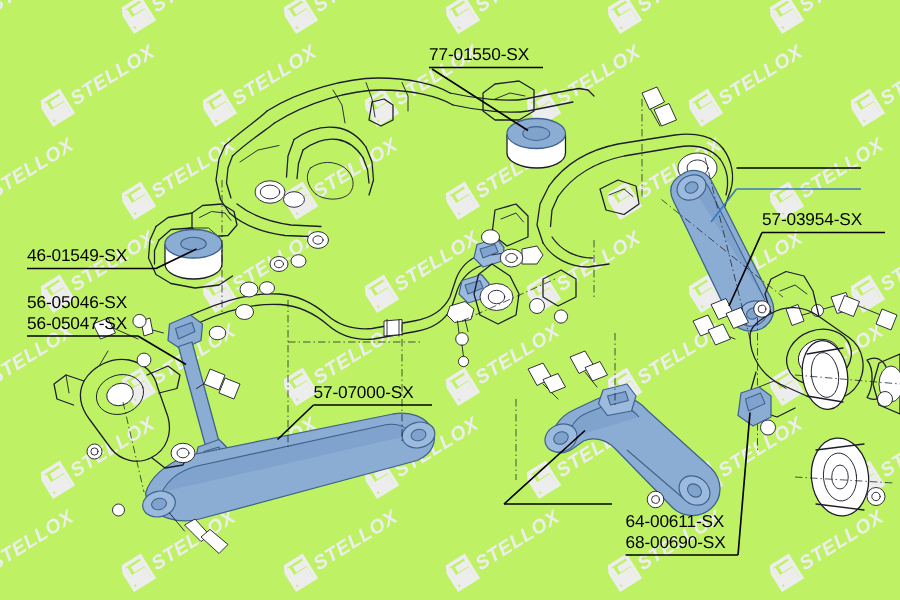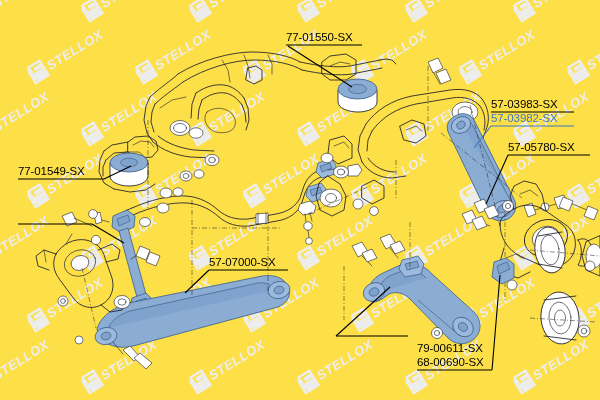--- a/index.html
+++ b/index.html
@@ -4,21 +4,21 @@
 <style>
   html, body {
     margin: 0;
     padding: 0;
     background: #ffffff;
   }
   #page {
     position: relative;
     width: 600px;
     height: 400px;
-    background: #fde047;
+    background: #bef264;
     overflow: hidden;
     font-family: "Liberation Sans", sans-serif;
   }
   #watermark-layer {
     position: absolute;
     left: 0; top: 0;
     width: 600px; height: 400px;
     z-index: 1;
     pointer-events: none;
   }
@@ -515,31 +515,31 @@
 
     <path class="ld" d="M 417 370 L 492 370"></path>
     <path class="ld" d="M 492 370 L 500 275"></path>
   </svg>
 
   <div id="label-layer">
       <div class="callout" style="left: 286px; top: 31px;">
         <span class="line">77-01550-SX</span>
       </div>
       <div class="callout" style="left: 18px; top: 165px;">
-        <span class="line">77-01549-SX</span>
+        <span class="line">46-01549-SX</span>
+      </div>
+      <div class="callout" style="left: 18px; top: 196px;">
+        <span class="line">56-05046-SX</span>
+        <span class="line">56-05047-SX</span>
       </div>
       <div class="callout" style="left: 209px; top: 256px;">
         <span class="line">57-07000-SX</span>
       </div>
-      <div class="callout hl" style="left: 491px; top: 98px;">
-        <span class="line">57-03983-SX</span>
-        <span class="line hl-line">57-03982-SX</span>
-      </div>
       <div class="callout" style="left: 508px; top: 141px;">
-        <span class="line">57-05780-SX</span>
+        <span class="line">57-03954-SX</span>
       </div>
       <div class="callout" style="left: 417px; top: 342px;">
-        <span class="line">79-00611-SX</span>
+        <span class="line">64-00611-SX</span>
         <span class="line">68-00690-SX</span>
       </div>
     </div>
 
 </div>
 
 </body></html>

